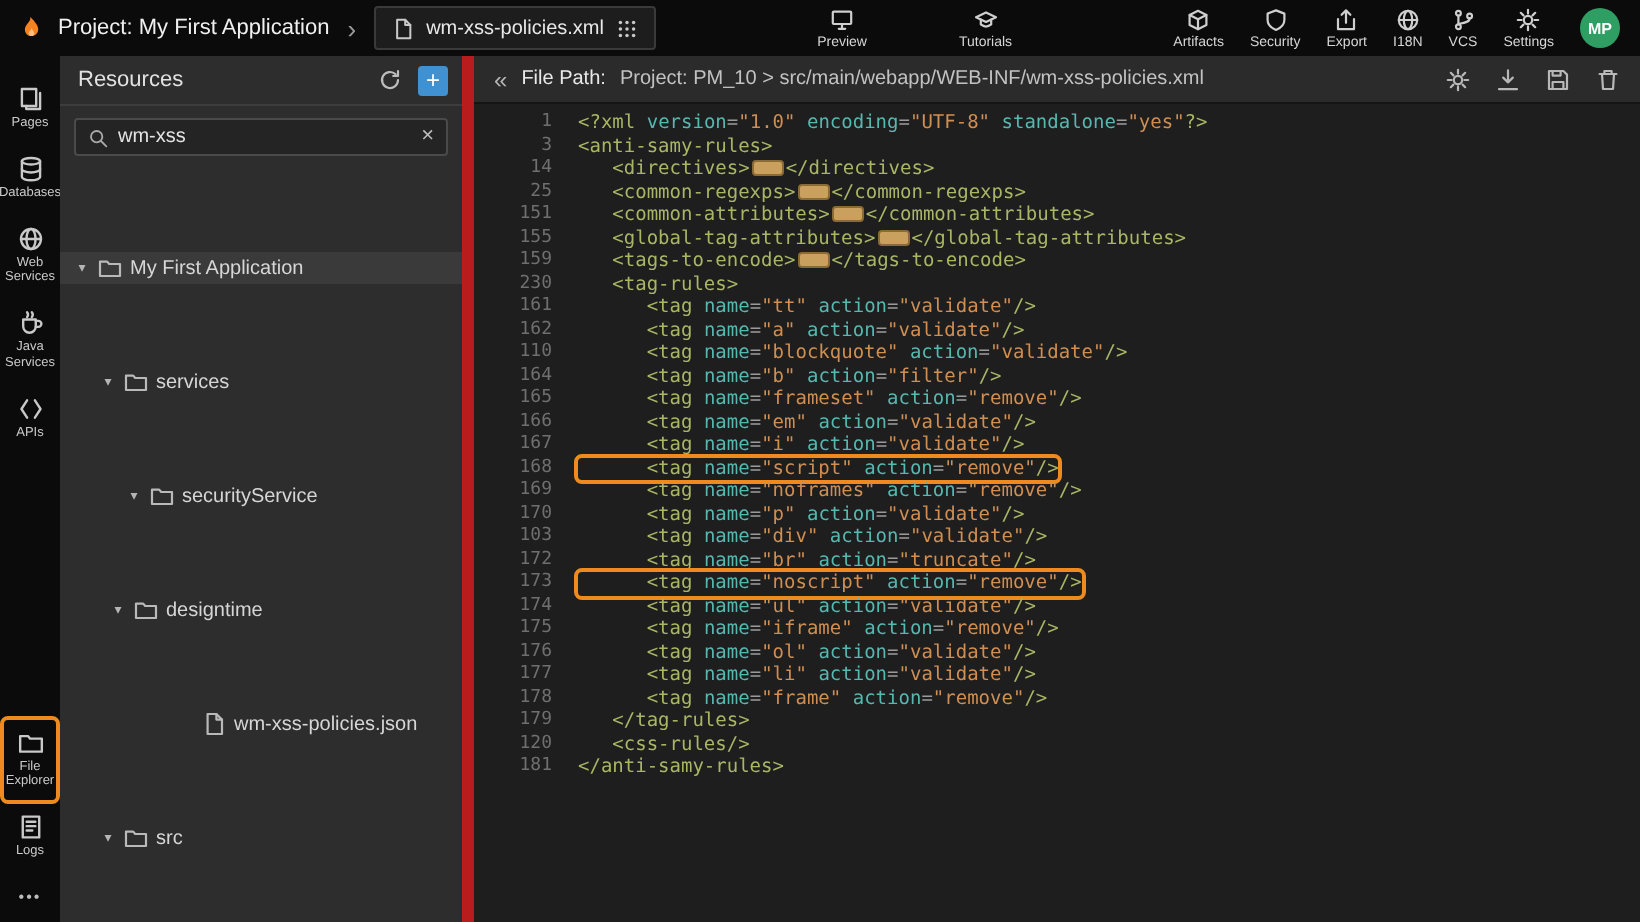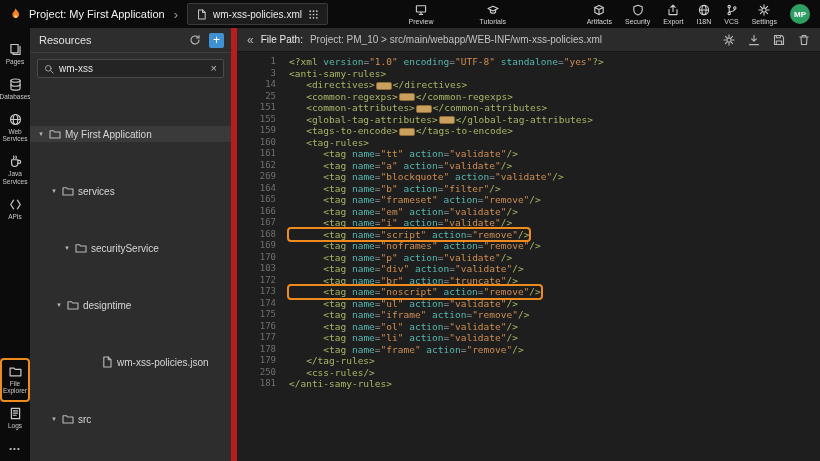--- a/index.html
+++ b/index.html
@@ -442,39 +442,39 @@
           </div>
       </div>
       <div class="code">
           <div class="cl"><span class="ln">1</span><span class="lc"><span class="tk-t">&lt;?xml</span> <span class="tk-a">version</span><span class="tk-p">=</span><span class="tk-s">"1.0"</span> <span class="tk-a">encoding</span><span class="tk-p">=</span><span class="tk-s">"UTF-8"</span> <span class="tk-a">standalone</span><span class="tk-p">=</span><span class="tk-s">"yes"</span><span class="tk-t">?&gt;</span></span></div>
           <div class="cl"><span class="ln">3</span><span class="lc"><span class="tk-t">&lt;anti-samy-rules&gt;</span></span></div>
           <div class="cl"><span class="ln">14</span><span class="lc">&nbsp;&nbsp;&nbsp;<span class="tk-t">&lt;directives&gt;</span><span class="fold"></span><span class="tk-t">&lt;/directives&gt;</span></span></div>
           <div class="cl"><span class="ln">25</span><span class="lc">&nbsp;&nbsp;&nbsp;<span class="tk-t">&lt;common-regexps&gt;</span><span class="fold"></span><span class="tk-t">&lt;/common-regexps&gt;</span></span></div>
           <div class="cl"><span class="ln">151</span><span class="lc">&nbsp;&nbsp;&nbsp;<span class="tk-t">&lt;common-attributes&gt;</span><span class="fold"></span><span class="tk-t">&lt;/common-attributes&gt;</span></span></div>
           <div class="cl"><span class="ln">155</span><span class="lc">&nbsp;&nbsp;&nbsp;<span class="tk-t">&lt;global-tag-attributes&gt;</span><span class="fold"></span><span class="tk-t">&lt;/global-tag-attributes&gt;</span></span></div>
           <div class="cl"><span class="ln">159</span><span class="lc">&nbsp;&nbsp;&nbsp;<span class="tk-t">&lt;tags-to-encode&gt;</span><span class="fold"></span><span class="tk-t">&lt;/tags-to-encode&gt;</span></span></div>
-          <div class="cl"><span class="ln">160</span><span class="lc">&nbsp;&nbsp;&nbsp;<span class="tk-t">&lt;tag-rules&gt;</span></span></div>
+          <div class="cl"><span class="ln">230</span><span class="lc">&nbsp;&nbsp;&nbsp;<span class="tk-t">&lt;tag-rules&gt;</span></span></div>
           <div class="cl"><span class="ln">161</span><span class="lc">&nbsp;&nbsp;&nbsp;&nbsp;&nbsp;&nbsp;<span class="tk-t">&lt;tag</span> <span class="tk-a">name</span><span class="tk-p">=</span><span class="tk-s">"tt"</span> <span class="tk-a">action</span><span class="tk-p">=</span><span class="tk-s">"validate"</span><span class="tk-t">/&gt;</span></span></div>
           <div class="cl"><span class="ln">162</span><span class="lc">&nbsp;&nbsp;&nbsp;&nbsp;&nbsp;&nbsp;<span class="tk-t">&lt;tag</span> <span class="tk-a">name</span><span class="tk-p">=</span><span class="tk-s">"a"</span> <span class="tk-a">action</span><span class="tk-p">=</span><span class="tk-s">"validate"</span><span class="tk-t">/&gt;</span></span></div>
-          <div class="cl"><span class="ln">269</span><span class="lc">&nbsp;&nbsp;&nbsp;&nbsp;&nbsp;&nbsp;<span class="tk-t">&lt;tag</span> <span class="tk-a">name</span><span class="tk-p">=</span><span class="tk-s">"blockquote"</span> <span class="tk-a">action</span><span class="tk-p">=</span><span class="tk-s">"validate"</span><span class="tk-t">/&gt;</span></span></div>
+          <div class="cl"><span class="ln">110</span><span class="lc">&nbsp;&nbsp;&nbsp;&nbsp;&nbsp;&nbsp;<span class="tk-t">&lt;tag</span> <span class="tk-a">name</span><span class="tk-p">=</span><span class="tk-s">"blockquote"</span> <span class="tk-a">action</span><span class="tk-p">=</span><span class="tk-s">"validate"</span><span class="tk-t">/&gt;</span></span></div>
           <div class="cl"><span class="ln">164</span><span class="lc">&nbsp;&nbsp;&nbsp;&nbsp;&nbsp;&nbsp;<span class="tk-t">&lt;tag</span> <span class="tk-a">name</span><span class="tk-p">=</span><span class="tk-s">"b"</span> <span class="tk-a">action</span><span class="tk-p">=</span><span class="tk-s">"filter"</span><span class="tk-t">/&gt;</span></span></div>
           <div class="cl"><span class="ln">165</span><span class="lc">&nbsp;&nbsp;&nbsp;&nbsp;&nbsp;&nbsp;<span class="tk-t">&lt;tag</span> <span class="tk-a">name</span><span class="tk-p">=</span><span class="tk-s">"frameset"</span> <span class="tk-a">action</span><span class="tk-p">=</span><span class="tk-s">"remove"</span><span class="tk-t">/&gt;</span></span></div>
           <div class="cl"><span class="ln">166</span><span class="lc">&nbsp;&nbsp;&nbsp;&nbsp;&nbsp;&nbsp;<span class="tk-t">&lt;tag</span> <span class="tk-a">name</span><span class="tk-p">=</span><span class="tk-s">"em"</span> <span class="tk-a">action</span><span class="tk-p">=</span><span class="tk-s">"validate"</span><span class="tk-t">/&gt;</span></span></div>
           <div class="cl"><span class="ln">167</span><span class="lc">&nbsp;&nbsp;&nbsp;&nbsp;&nbsp;&nbsp;<span class="tk-t">&lt;tag</span> <span class="tk-a">name</span><span class="tk-p">=</span><span class="tk-s">"i"</span> <span class="tk-a">action</span><span class="tk-p">=</span><span class="tk-s">"validate"</span><span class="tk-t">/&gt;</span></span></div>
           <div class="cl"><span class="ln">168</span><span class="lc hl-box">&nbsp;&nbsp;&nbsp;&nbsp;&nbsp;&nbsp;<span class="tk-t">&lt;tag</span> <span class="tk-a">name</span><span class="tk-p">=</span><span class="tk-s">"script"</span> <span class="tk-a">action</span><span class="tk-p">=</span><span class="tk-s">"remove"</span><span class="tk-t">/&gt;</span></span></div>
           <div class="cl"><span class="ln">169</span><span class="lc">&nbsp;&nbsp;&nbsp;&nbsp;&nbsp;&nbsp;<span class="tk-t">&lt;tag</span> <span class="tk-a">name</span><span class="tk-p">=</span><span class="tk-s">"noframes"</span> <span class="tk-a">action</span><span class="tk-p">=</span><span class="tk-s">"remove"</span><span class="tk-t">/&gt;</span></span></div>
           <div class="cl"><span class="ln">170</span><span class="lc">&nbsp;&nbsp;&nbsp;&nbsp;&nbsp;&nbsp;<span class="tk-t">&lt;tag</span> <span class="tk-a">name</span><span class="tk-p">=</span><span class="tk-s">"p"</span> <span class="tk-a">action</span><span class="tk-p">=</span><span class="tk-s">"validate"</span><span class="tk-t">/&gt;</span></span></div>
           <div class="cl"><span class="ln">103</span><span class="lc">&nbsp;&nbsp;&nbsp;&nbsp;&nbsp;&nbsp;<span class="tk-t">&lt;tag</span> <span class="tk-a">name</span><span class="tk-p">=</span><span class="tk-s">"div"</span> <span class="tk-a">action</span><span class="tk-p">=</span><span class="tk-s">"validate"</span><span class="tk-t">/&gt;</span></span></div>
           <div class="cl"><span class="ln">172</span><span class="lc">&nbsp;&nbsp;&nbsp;&nbsp;&nbsp;&nbsp;<span class="tk-t">&lt;tag</span> <span class="tk-a">name</span><span class="tk-p">=</span><span class="tk-s">"br"</span> <span class="tk-a">action</span><span class="tk-p">=</span><span class="tk-s">"truncate"</span><span class="tk-t">/&gt;</span></span></div>
           <div class="cl"><span class="ln">173</span><span class="lc hl-box">&nbsp;&nbsp;&nbsp;&nbsp;&nbsp;&nbsp;<span class="tk-t">&lt;tag</span> <span class="tk-a">name</span><span class="tk-p">=</span><span class="tk-s">"noscript"</span> <span class="tk-a">action</span><span class="tk-p">=</span><span class="tk-s">"remove"</span><span class="tk-t">/&gt;</span></span></div>
           <div class="cl"><span class="ln">174</span><span class="lc">&nbsp;&nbsp;&nbsp;&nbsp;&nbsp;&nbsp;<span class="tk-t">&lt;tag</span> <span class="tk-a">name</span><span class="tk-p">=</span><span class="tk-s">"ul"</span> <span class="tk-a">action</span><span class="tk-p">=</span><span class="tk-s">"validate"</span><span class="tk-t">/&gt;</span></span></div>
           <div class="cl"><span class="ln">175</span><span class="lc">&nbsp;&nbsp;&nbsp;&nbsp;&nbsp;&nbsp;<span class="tk-t">&lt;tag</span> <span class="tk-a">name</span><span class="tk-p">=</span><span class="tk-s">"iframe"</span> <span class="tk-a">action</span><span class="tk-p">=</span><span class="tk-s">"remove"</span><span class="tk-t">/&gt;</span></span></div>
           <div class="cl"><span class="ln">176</span><span class="lc">&nbsp;&nbsp;&nbsp;&nbsp;&nbsp;&nbsp;<span class="tk-t">&lt;tag</span> <span class="tk-a">name</span><span class="tk-p">=</span><span class="tk-s">"ol"</span> <span class="tk-a">action</span><span class="tk-p">=</span><span class="tk-s">"validate"</span><span class="tk-t">/&gt;</span></span></div>
           <div class="cl"><span class="ln">177</span><span class="lc">&nbsp;&nbsp;&nbsp;&nbsp;&nbsp;&nbsp;<span class="tk-t">&lt;tag</span> <span class="tk-a">name</span><span class="tk-p">=</span><span class="tk-s">"li"</span> <span class="tk-a">action</span><span class="tk-p">=</span><span class="tk-s">"validate"</span><span class="tk-t">/&gt;</span></span></div>
           <div class="cl"><span class="ln">178</span><span class="lc">&nbsp;&nbsp;&nbsp;&nbsp;&nbsp;&nbsp;<span class="tk-t">&lt;tag</span> <span class="tk-a">name</span><span class="tk-p">=</span><span class="tk-s">"frame"</span> <span class="tk-a">action</span><span class="tk-p">=</span><span class="tk-s">"remove"</span><span class="tk-t">/&gt;</span></span></div>
           <div class="cl"><span class="ln">179</span><span class="lc">&nbsp;&nbsp;&nbsp;<span class="tk-t">&lt;/tag-rules&gt;</span></span></div>
-          <div class="cl"><span class="ln">250</span><span class="lc">&nbsp;&nbsp;&nbsp;<span class="tk-t">&lt;css-rules</span><span class="tk-t">/&gt;</span></span></div>
+          <div class="cl"><span class="ln">120</span><span class="lc">&nbsp;&nbsp;&nbsp;<span class="tk-t">&lt;css-rules</span><span class="tk-t">/&gt;</span></span></div>
           <div class="cl"><span class="ln">181</span><span class="lc"><span class="tk-t">&lt;/anti-samy-rules&gt;</span></span></div>
         </div>
     </main>
 
   </div>
 </div>
 
 </body></html>

